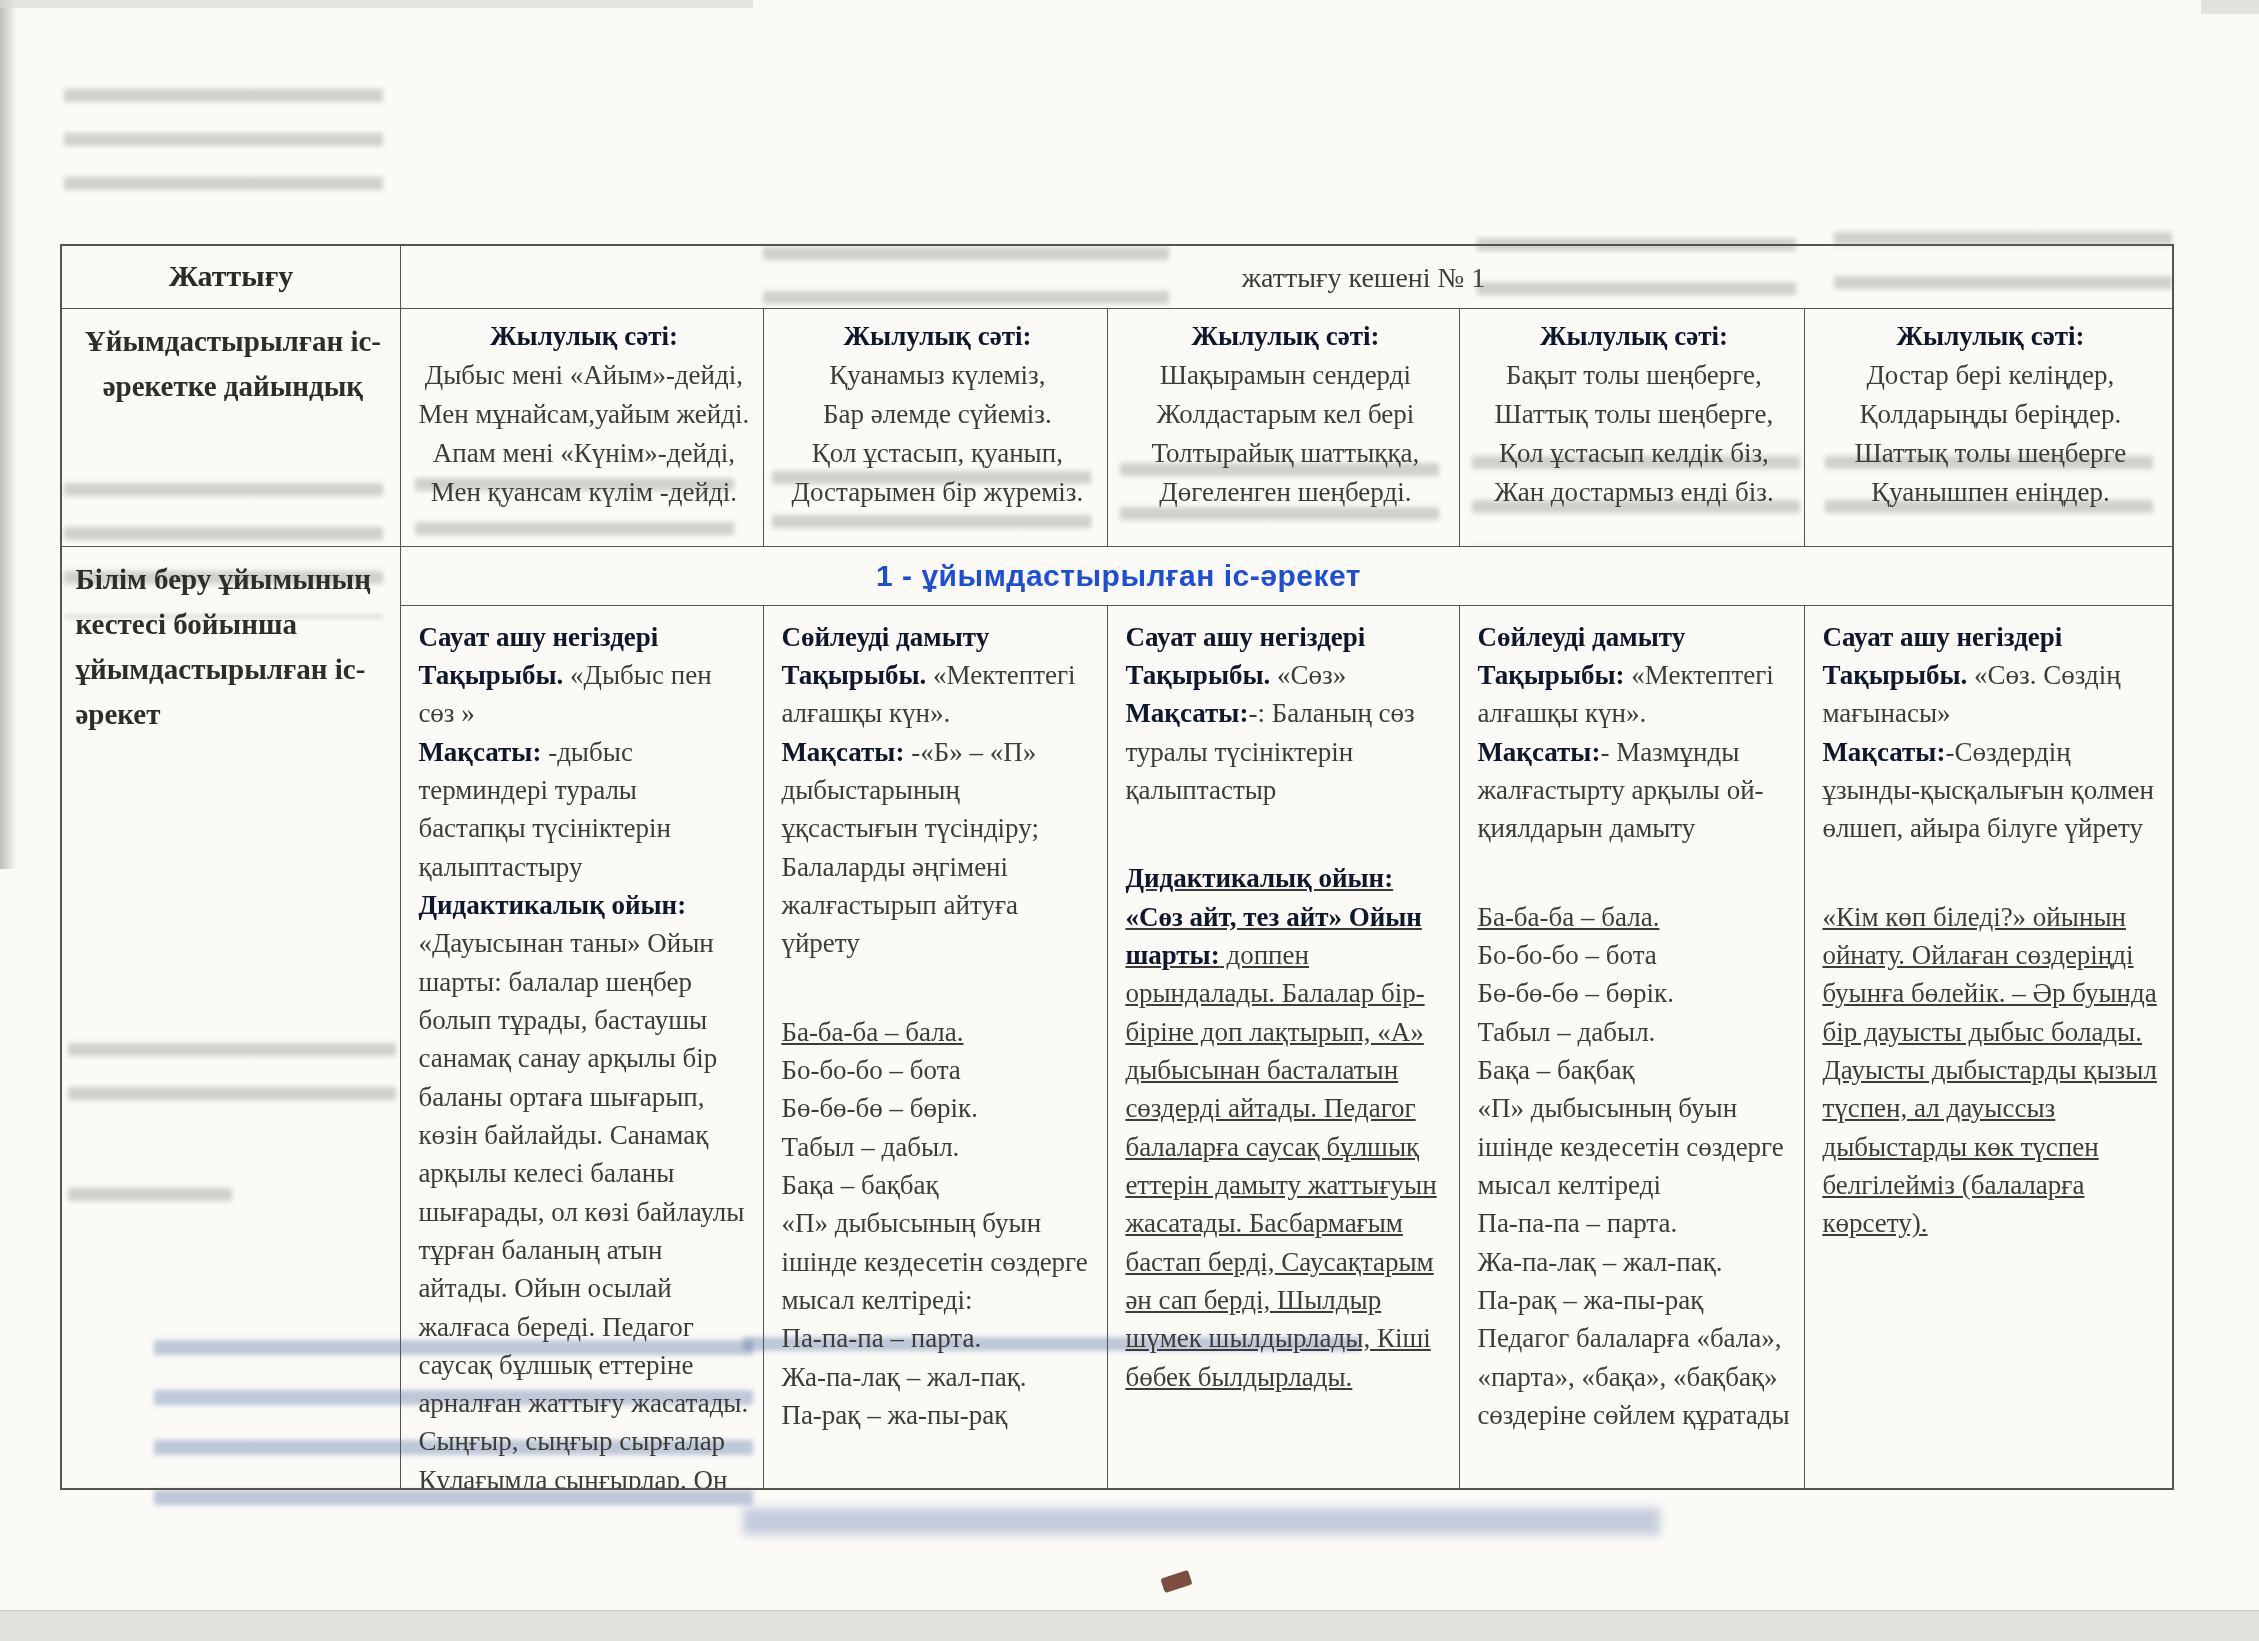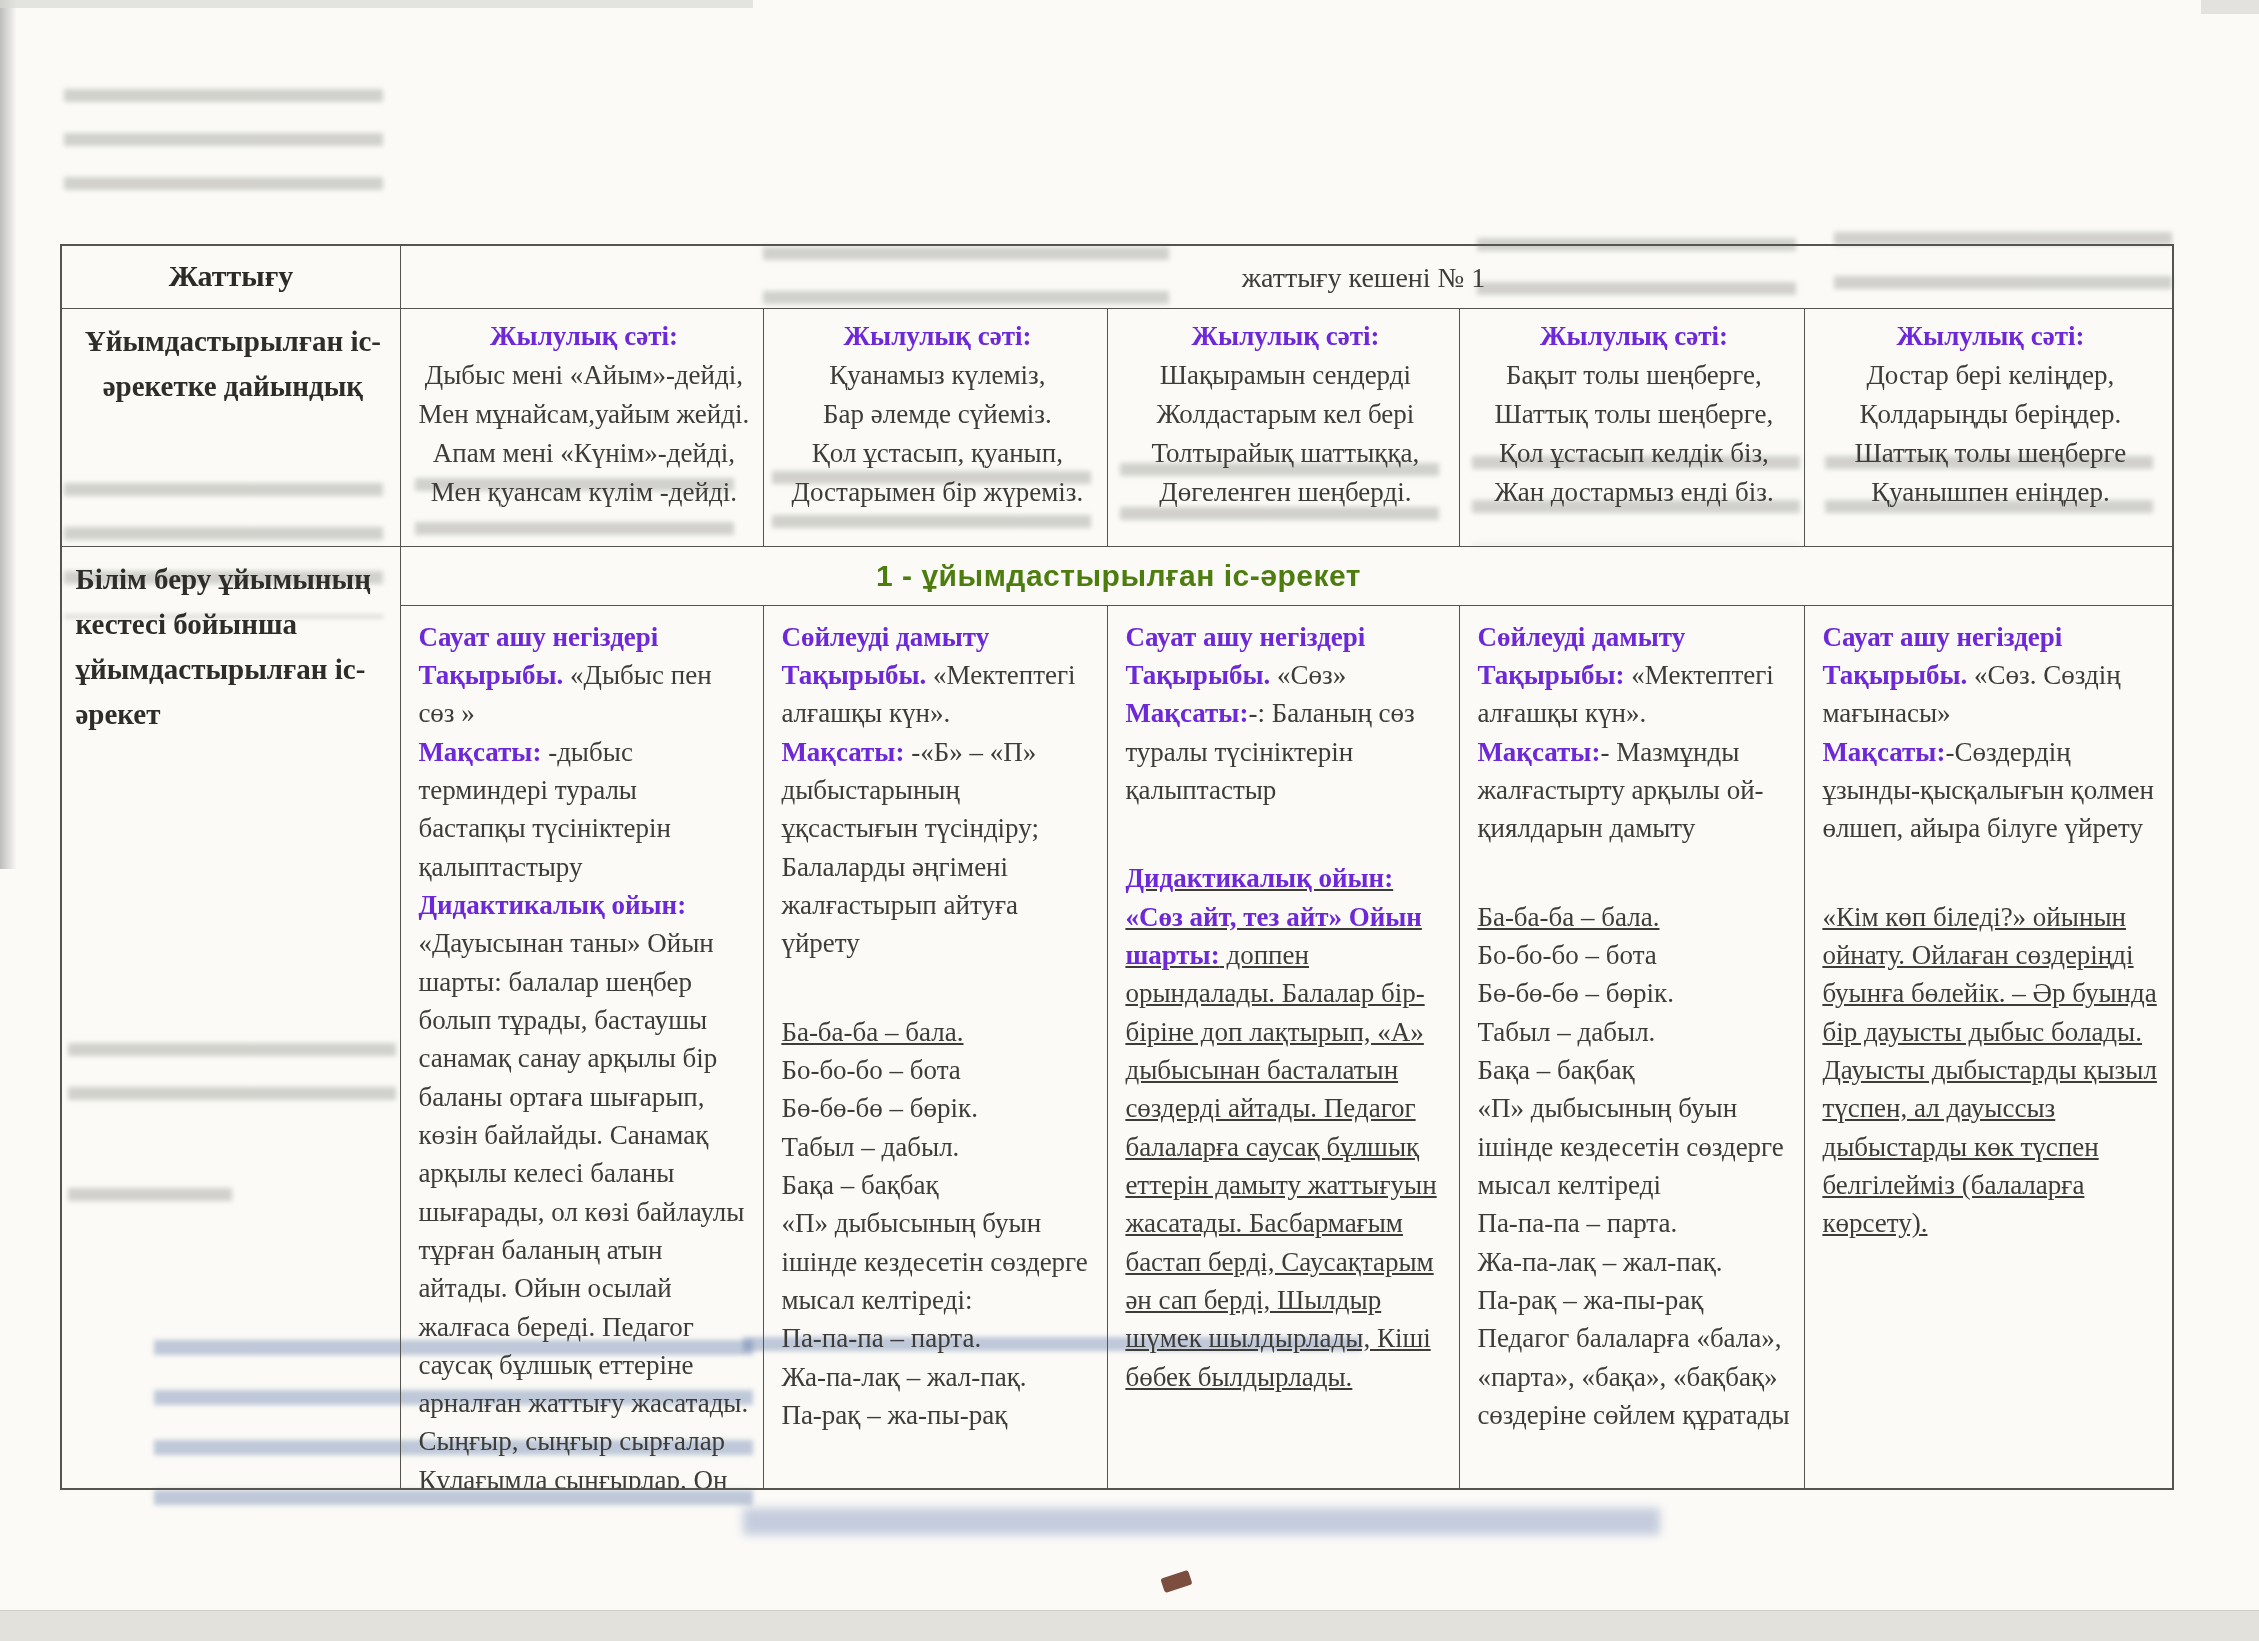--- a/index.html
+++ b/index.html
@@ -34,30 +34,30 @@
       padding-top:7.7px;font-weight:bold;font-size:30px;color:#2c2b28;}
   .h1{grid-area:1/2/2/7;padding:11.6px 0 0 154px;font-size:28px;}
 
   .w0{grid-area:2/1/3/2;font-family:Liberation Serif, serif;}
   .wc1{grid-area:2/2/3/3;} .wc2{grid-area:2/3/3/4;} .wc3{grid-area:2/4/3/5;}
   .wc4{grid-area:2/5/3/6;} .wc5{grid-area:2/6/3/7;}
 
   .a0{grid-area:3/1/5/2;}
   .banner{grid-area:3/2/4/7;display:flex;align-items:center;justify-content:center;}
   .banner span{font-family:"Liberation Sans", sans-serif;font-weight:bold;font-size:30px;
-               color:#4d7c0f;margin-right:336px;letter-spacing:0.5px;}
+               color:#1d4ed8;margin-right:336px;letter-spacing:0.5px;}
   .ac1{grid-area:4/2/5/3;} .ac2{grid-area:4/3/5/4;} .ac3{grid-area:4/4/5/5;}
   .ac4{grid-area:4/5/5/6;} .ac5{grid-area:4/6/5/7;}
 
   .labelcell{padding:9.7px 9.7px 0 13.5px;font-weight:bold;font-size:29px;line-height:1.55;color:#2e2d2a;}
   .body-cell{padding:7.7px 11.6px 0 15.4px;}
   .act-cell{padding:11.6px 13.5px 0 17.4px;line-height:1.42;}
   .block{margin:0;}
   .block.gap{margin-top:50px;text-decoration:underline;}
-  .block .b{font-weight:bold;color:#6d28d9;}
+  .block .b{font-weight:bold;color:#0f172a;}
 </style>
 </head>
 <body>
 
 <div class="screen">
 
   <div class="ghost gray" style="left:64px;top:89px;width:319px;height:126px;"></div>
   <div class="ghost gray" style="left:64px;top:483px;width:319px;height:135px;"></div>
   <div class="ghost gray" style="left:763px;top:247px;width:406px;height:60px;"></div>
   <div class="ghost gray" style="left:1477px;top:238px;width:319px;height:60px;"></div>

